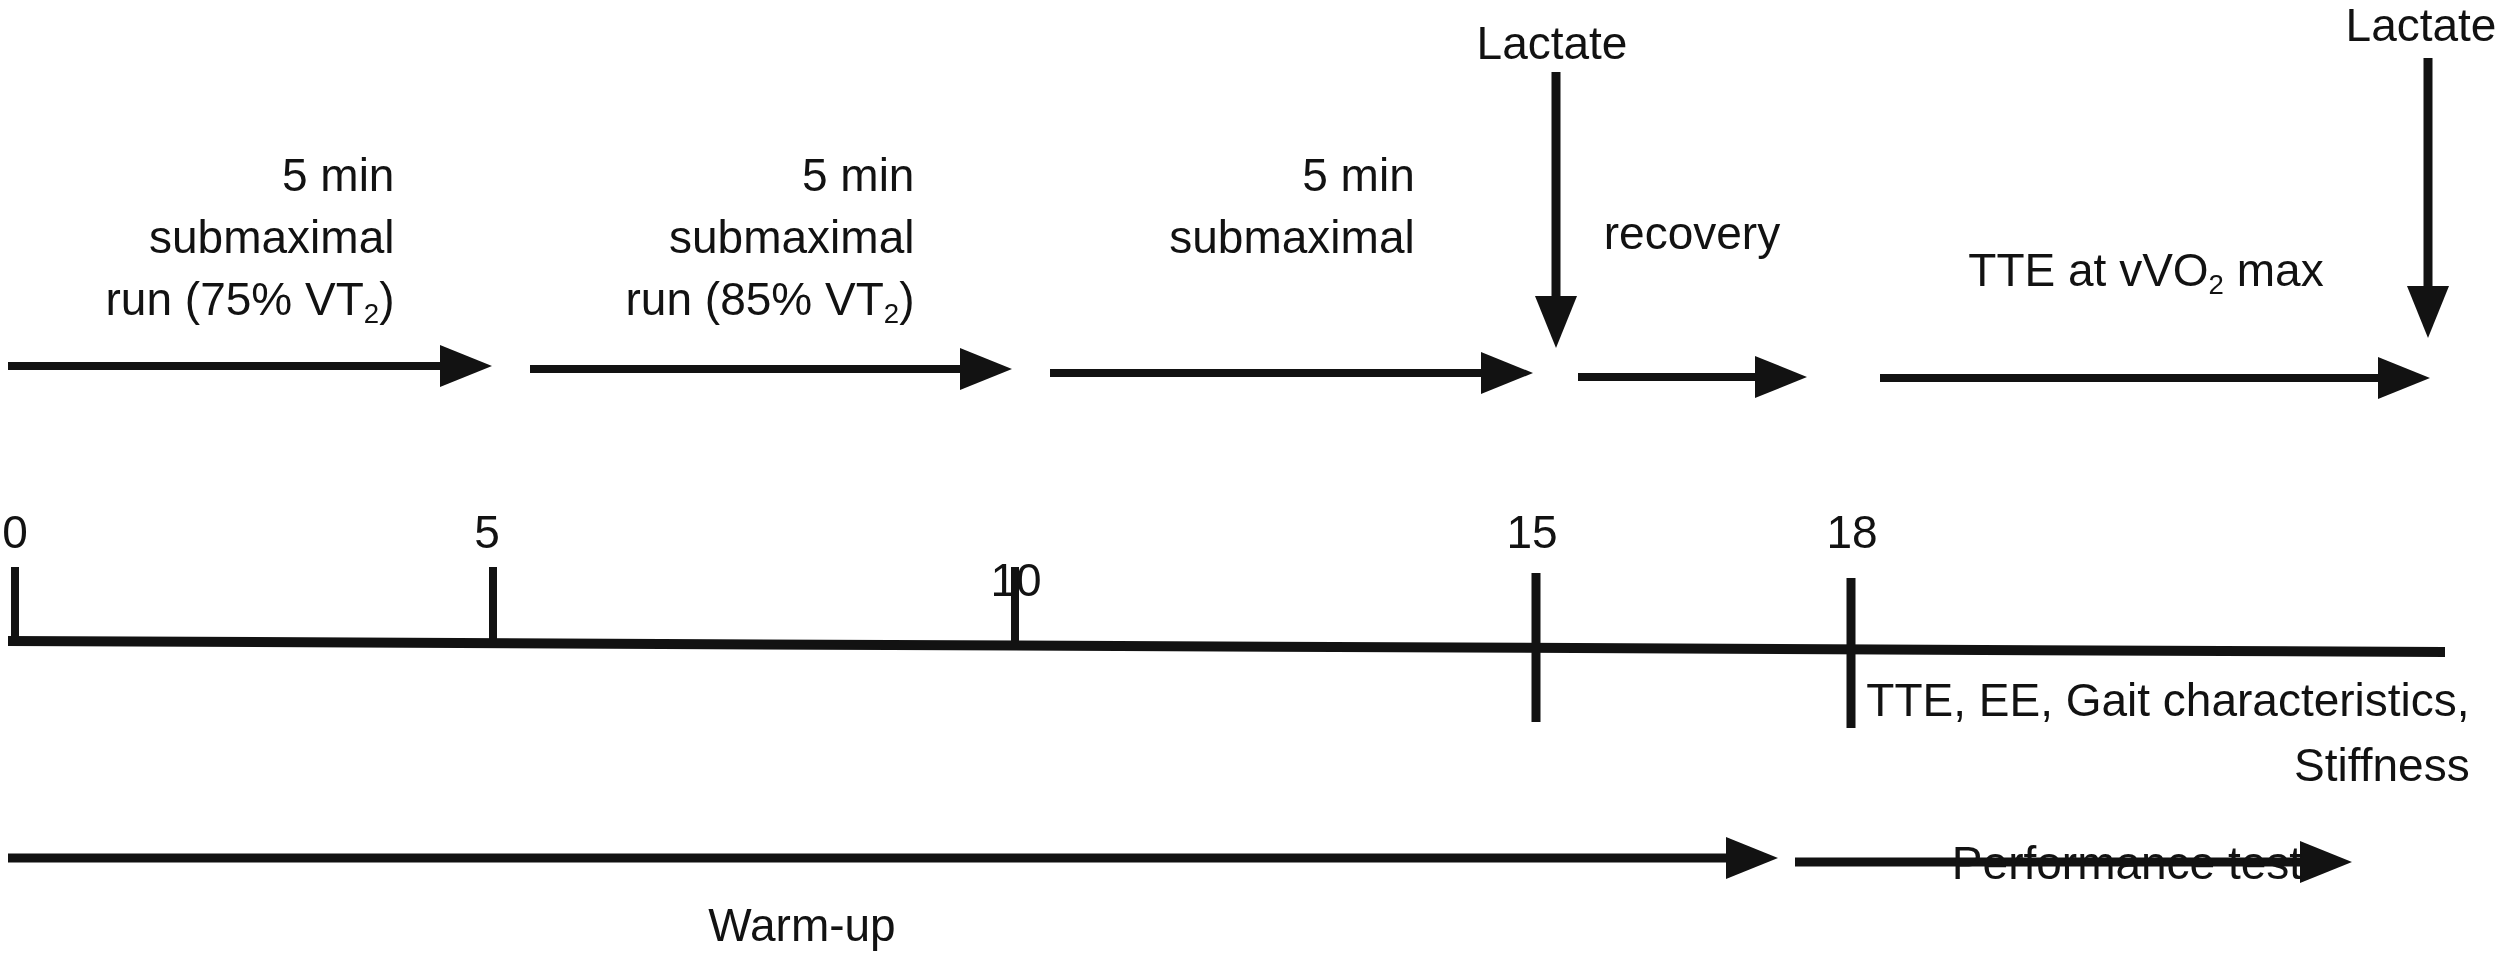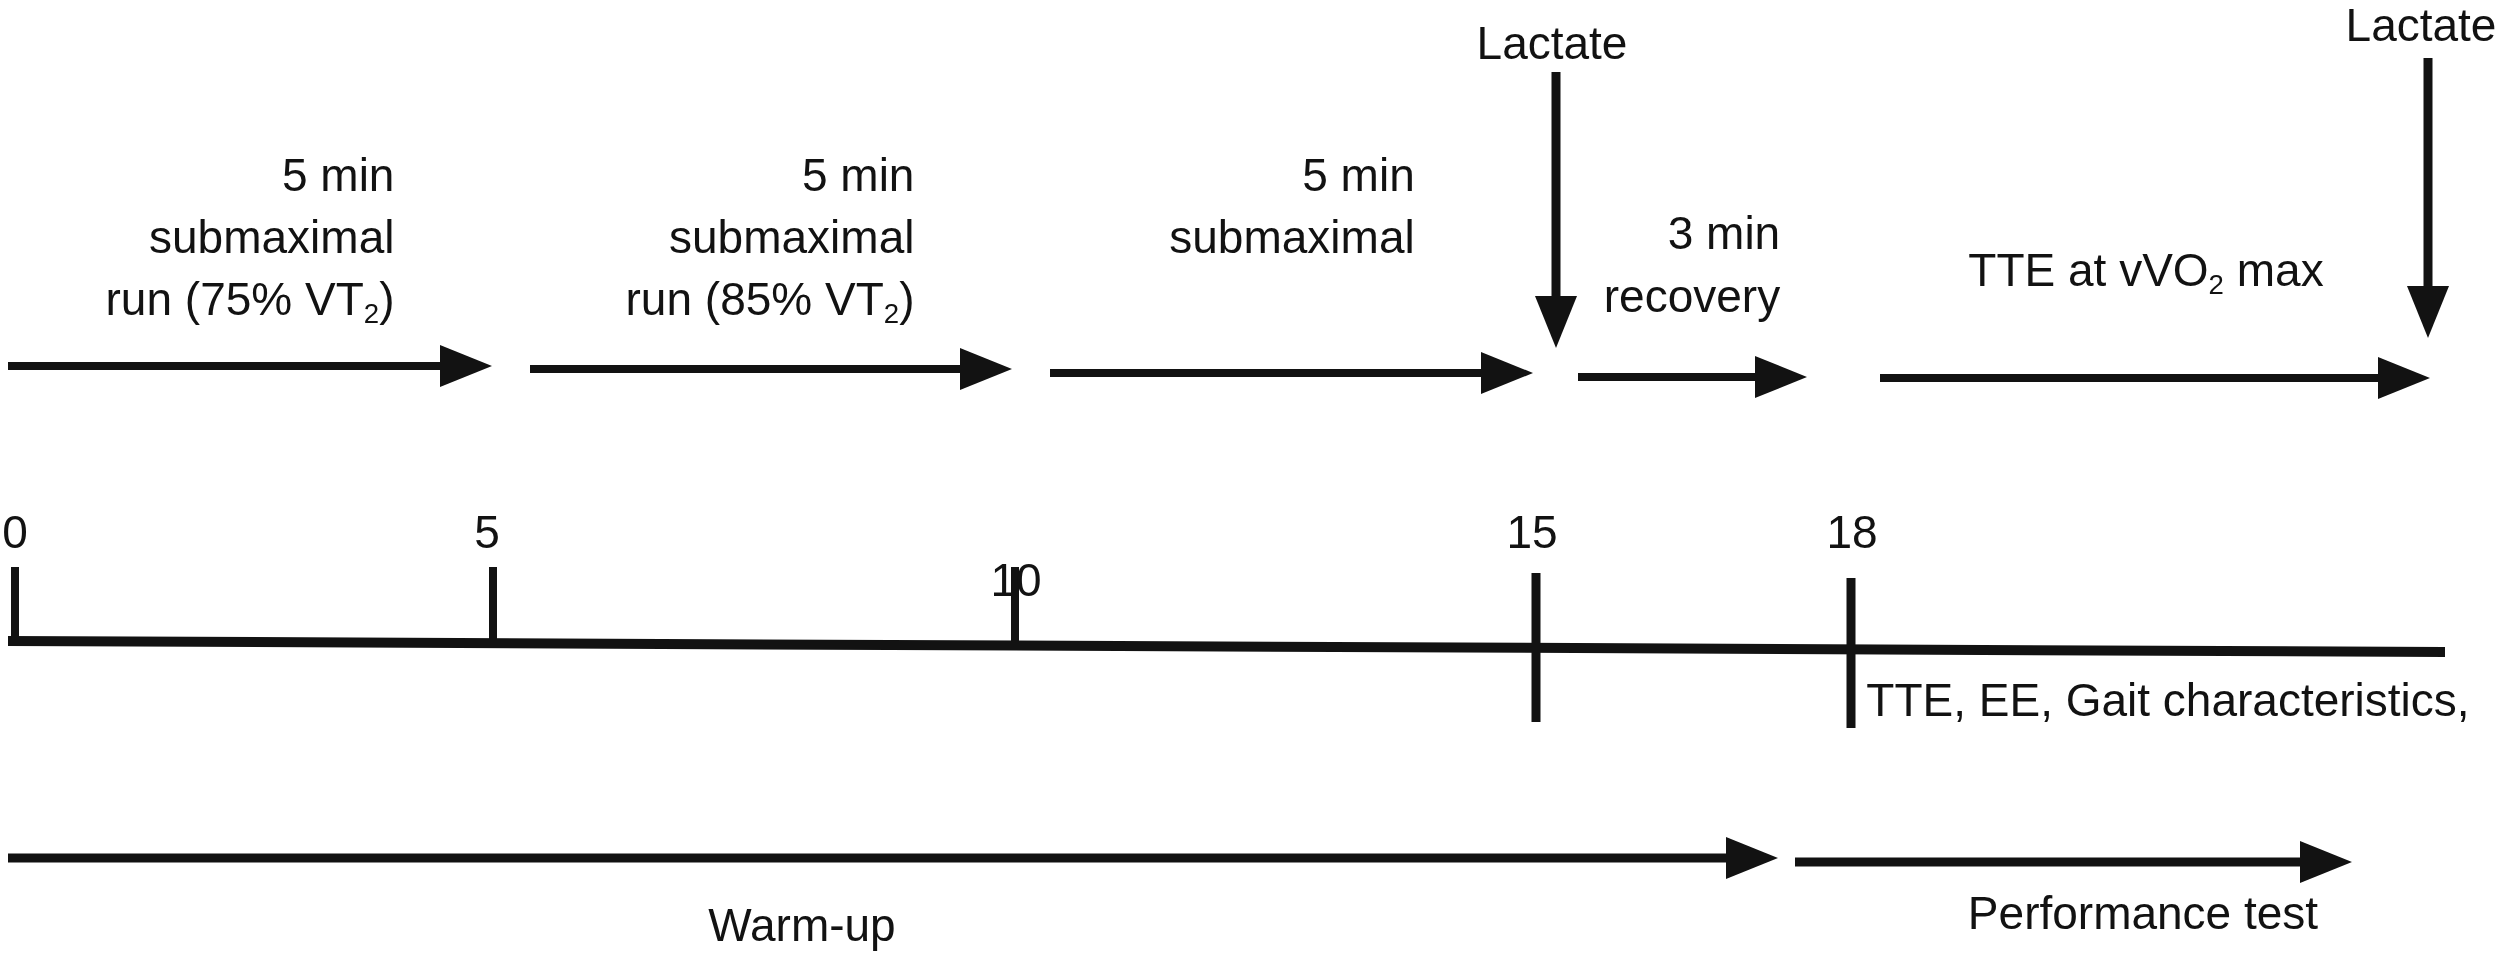--- a/index.html
+++ b/index.html
@@ -105,33 +105,33 @@
 
   <div class="lbl stage-lbl" style="left:1292px; top:144px;">
     <div>5 min</div>
     <div>submaximal</div>
   </div>
 
   <div class="lbl" style="left:1552px; top:20px;">Lactate</div>
   <div class="lbl" style="left:2421px; top:2px;">Lactate</div>
 
   <div class="lbl two-line" style="left:1692px; top:202px;">
-    <div>3 min</div>
     <div>recovery</div>
   </div>
 
   <div class="lbl" style="left:2146px; top:247px;"><span>TTE at vVO</span><sub class="vt-sub">2</sub><span> max</span></div>
 
   <div class="lbl" style="left:15px;   top:509px;">0</div>
   <div class="lbl" style="left:487px;  top:509px;">5</div>
   <div class="lbl" style="left:1016px; top:509px;margin-top:48px;">10</div>
   <div class="lbl" style="left:1532px; top:509px;">15</div>
   <div class="lbl" style="left:1852px; top:509px;">18</div>
 
 
   <div class="lbl outcomes" style="left:2168px; top:668px;">
     <div>TTE, EE, Gait characteristics,</div>
+    <div>Stiffness</div>
   </div>
 
   <div class="lbl" style="left:802px;  top:902px;">Warm-up</div>
-  <div class="lbl" style="left:2127px; top:890px;margin-left:16px;">Performance test</div>
+  <div class="lbl" style="left:2127px; top:840px;">Performance test</div>
 
 </div>
 
 </body></html>

